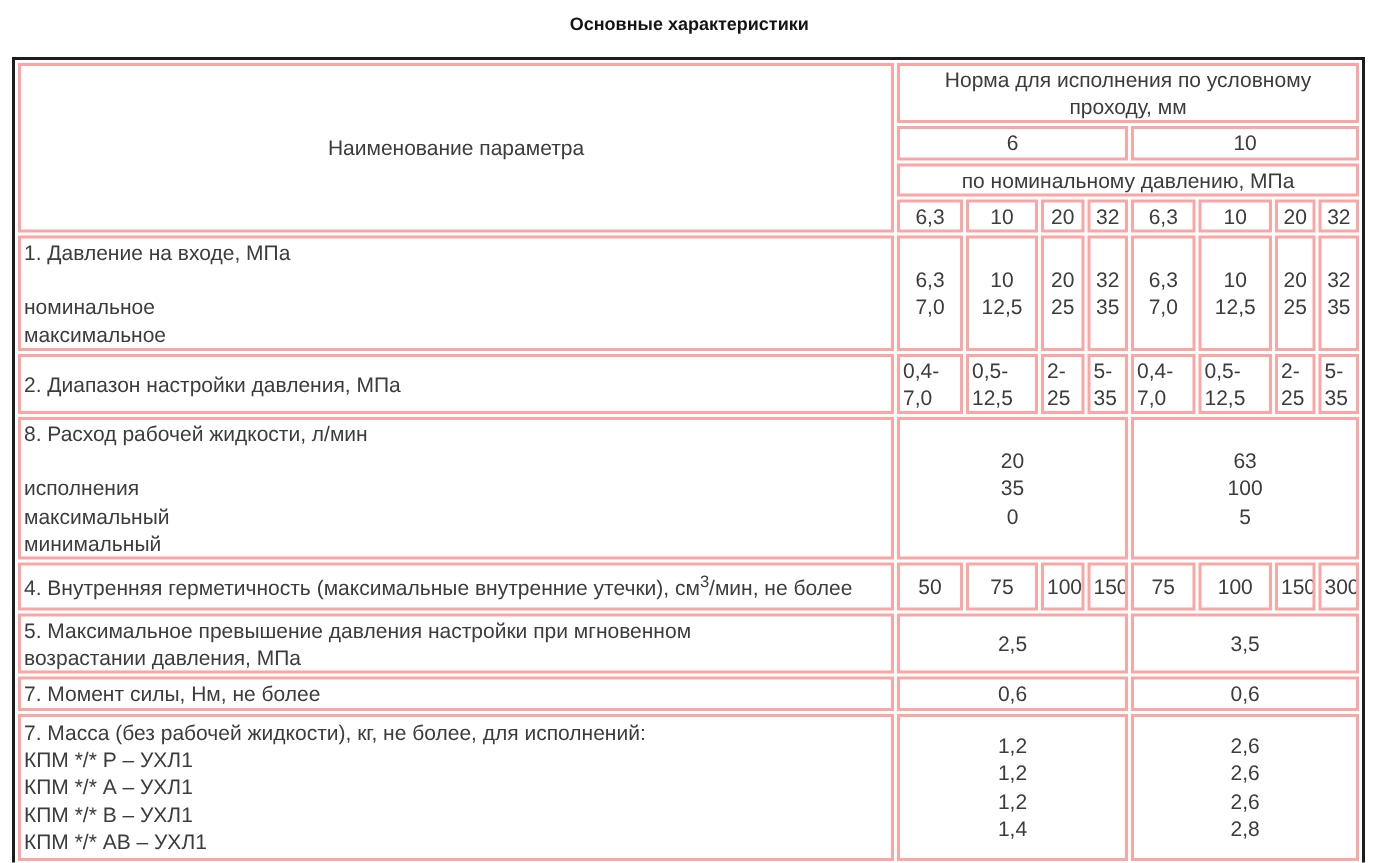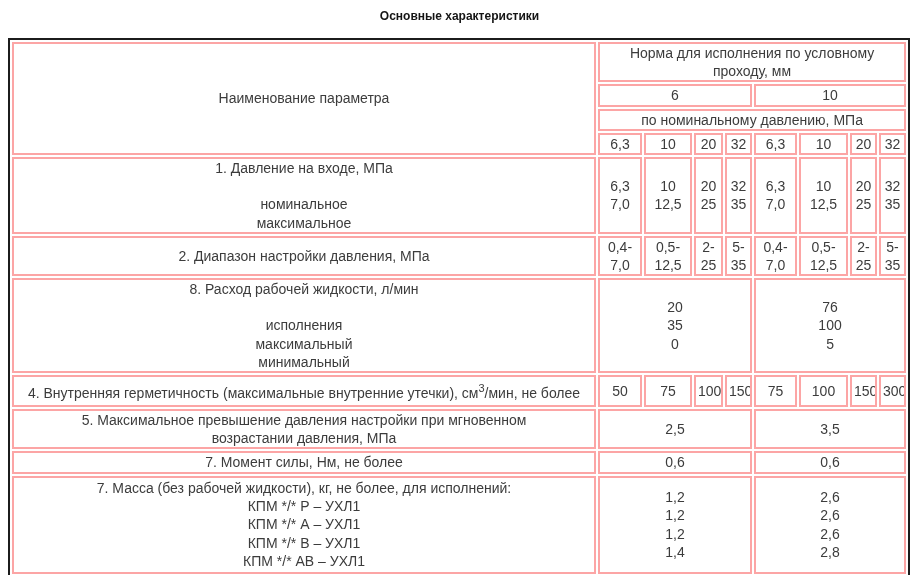--- a/index.html
+++ b/index.html
@@ -32,21 +32,21 @@
   }
   table.spec td {
     border: 2px solid #fca5a5;
     vertical-align: middle;
     padding: 0 2px;
     line-height: 1.3;
     overflow: hidden;
     font-weight: normal;
   }
   .tc { text-align: center; }
-  .tl { text-align: center; }
+  .tl { text-align: left; }
   .ln:empty::before { content: "\00a0"; }
   .lh15 { line-height: 1.5; margin-top: 12px; }
   .lh14 { line-height: 1.4; margin-top: 36px; }
   sup { font-size: 11px; }
 </style>
 </head>
 <body>
 
 <div class="title">Основные характеристики</div>
 
@@ -170,21 +170,21 @@
         <div class="ln">исполнения</div>
         <div class="ln">максимальный</div>
         <div class="ln">минимальный</div>
       </td>
       <td class="tc" colspan="4">
         <div class="ln">20</div>
         <div class="ln">35</div>
         <div class="ln">0</div>
       </td>
       <td class="tc" colspan="4">
-        <div class="ln">76</div>
+        <div class="ln">63</div>
         <div class="ln">100</div>
         <div class="ln">5</div>
       </td>
     </tr>
 
     <tr style="height:32px">
       <td class="tl">
         <span>4. Внутренняя герметичность (максимальные внутренние утечки), см</span><sup>3</sup><span>/мин, не более</span>
       </td>
       <td class="tc">50</td>

